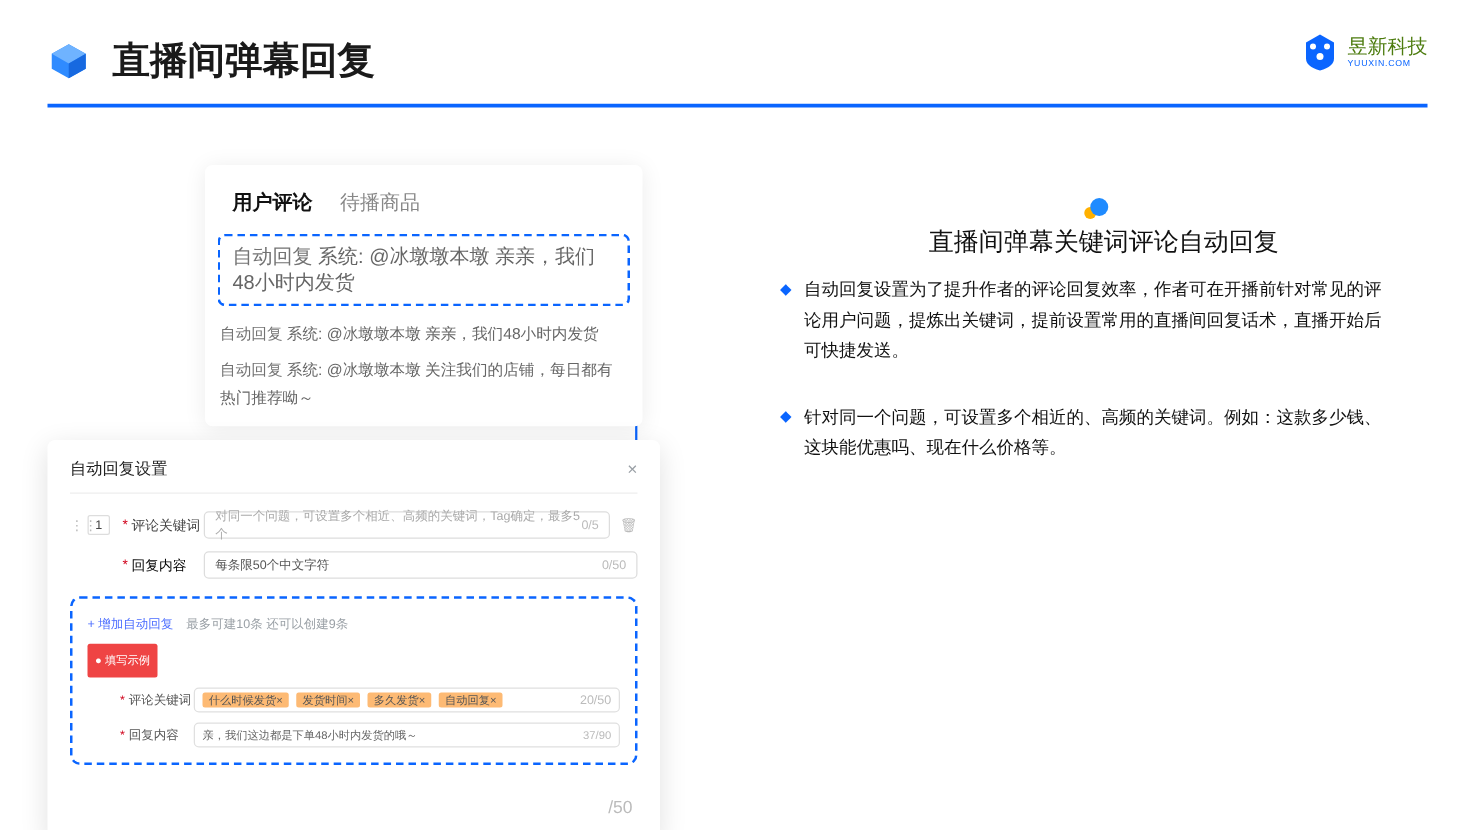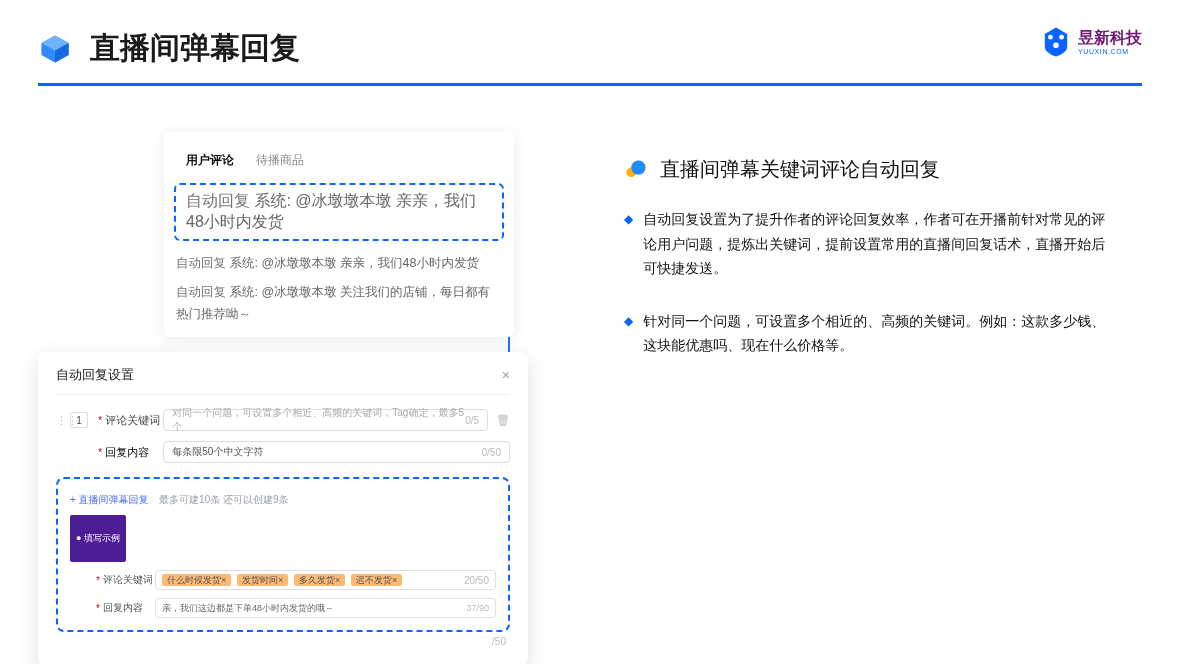--- a/index.html
+++ b/index.html
@@ -4,31 +4,31 @@
 <style>
 * { box-sizing: border-box; margin: 0; padding: 0; }
 body { font-family: "PingFang SC", "Microsoft YaHei", sans-serif; width: 1180px; height: 664px; background: #fff; position: relative; overflow: hidden; }
 
 .header { display: flex; align-items: center; padding: 28px 38px 0; }
 .header-icon { width: 34px; height: 34px; margin-right: 18px; }
 .header-title { font-size: 30px; font-weight: 600; color: #1a1a1a; }
 .brand { position: absolute; top: 26px; right: 38px; display: flex; align-items: center; }
 .brand-icon { width: 32px; height: 32px; margin-right: 6px; }
 .brand-text { display: flex; flex-direction: column; line-height: 1; }
-.brand-cn { font-size: 16px; font-weight: 700; color: #701a75; }
+.brand-cn { font-size: 16px; font-weight: 400; color: #4d7c0f; }
 .brand-en { font-size: 7px; color: #0a65ff; letter-spacing: 0.6px; margin-top: 2px; }
 .underline { height: 3px; background: #0a65ff; margin: 14px 38px 0; }
 
 .content { display: flex; padding: 46px 38px 0; }
 .left { flex: 0 0 500px; position: relative; }
 .right { flex: 1; padding-left: 86px; padding-top: 24px; }
 
 
 .card { width: 350px; background: #fff; border-radius: 6px; box-shadow: 0 2px 18px rgba(0,0,0,.08); padding: 20px 0 8px; margin-left: 126px; position: relative; }
-.tabs { display: flex; gap: 22px; padding: 0 22px 14px; font-size: 12px; color: #888; }
+.tabs { display: flex; gap: 22px; padding: 0 22px 14px; font-size: 16px; color: #888; }
 .tabs .active { color: #111; font-weight: 600; }
 .highlight-box { border: 2px dashed #0a65ff; border-radius: 6px; margin: 0 10px 8px; padding: 6px 10px; }
 .comment-row { padding: 4px 12px; font-size: 12.5px; color: #444; line-height: 1.7; }
 .badge { color: #737373; font-weight: 500; }
 .txt { color: #666; }
 
 
 .panel { width: 490px; background: #fff; border-radius: 6px; box-shadow: 0 6px 22px rgba(0,0,0,.12); padding: 14px 18px 18px; position: absolute; top: 220px; left: 0; }
 .panel-head { display: flex; justify-content: space-between; align-items: center; font-size: 13px; color: #222; border-bottom: 1px solid #eee; padding-bottom: 10px; }
 .close { color: #9aa0a6; font-size: 14px; }
@@ -39,33 +39,33 @@
 .lbl { width: 58px; font-size: 11px; }
 .inp { flex: 1; border: 1px solid #ddd; border-radius: 4px; height: 22px; padding: 0 8px; font-size: 10px; color: #aaa; display: flex; align-items: center; justify-content: space-between; background: #fff; }
 .cnt { color: #bbb; }
 .trash { color: #bbb; margin-left: 8px; font-size: 11px; }
 .row2 { display: flex; align-items: center; margin-top: 10px; font-size: 11px; padding-left: 42px; }
 
 
 .example-wrap { border: 2px dashed #0a65ff; border-radius: 8px; padding: 10px 12px 12px; margin-top: 14px; }
 .add-link { font-size: 10px; color: #4b6dff; }
 .add-hint { font-size: 10px; color: #9aa0a6; margin-left: 6px; }
-.ex-tag { display: inline-block; background: #4c1d95; color: #fff; font-size: 9px; padding: 17px 6px; border-radius: 2px; margin-top: 8px; }
+.ex-tag { display: inline-block; background: #ef4444; color: #fff; font-size: 9px; padding: 7px 6px; border-radius: 2px; margin-top: 8px; }
 .ex-row { display: flex; align-items: center; margin-top: 8px; font-size: 10px; padding-left: 26px; }
 .ex-lbl { width: 52px; color: #555; }
 .tags-box { flex: 1; border: 1px solid #e0e0e0; border-radius: 4px; height: 20px; display: flex; align-items: center; padding: 0 6px; justify-content: space-between; }
 .tag { background: #fdba74; color: #555; font-size: 9px; padding: 1px 5px; border-radius: 2px; margin-right: 3px; }
 .ex-inp { flex: 1; border: 1px solid #e0e0e0; border-radius: 4px; height: 20px; padding: 0 6px; font-size: 9px; color: #666; display: flex; align-items: center; justify-content: space-between; text-align: right; }
-.tail { font-size: 10px; color: #bbb; margin-top: 4px; text-align: right; padding-right: 4px; }
+.tail { font-size: 14px; color: #bbb; margin-top: 25px; text-align: right; padding-right: 4px; }
 
 
 .connector { position: absolute; top: 82px; left: 470px; width: 60px; height: 380px; pointer-events: none; }
 
 
-.sec-head { display: flex; align-items: center; margin-bottom: 24px; }
+.sec-head { display: flex; align-items: center; margin-bottom: 12px; flex-direction: column; }
 .sec-icon { width: 24px; height: 24px; margin-right: 12px; }
 .sec-title { font-size: 20px; color: #111; font-weight: 500; }
 .bullet { display: flex; font-size: 14px; color: #111; line-height: 1.75; margin-bottom: 28px; padding-right: 30px; }
 .diamond { color: #0a65ff; margin-right: 10px; font-size: 12px; line-height: 24px; }
 </style>
 </head>
 <body>
 
 <div class="header">
   <svg class="header-icon" viewBox="0 0 40 40">
@@ -134,32 +134,32 @@
       <div class="row2">
         <span class="req">*</span>
         <span class="lbl">回复内容</span>
         <div class="inp">
           <span style="color:#555">每条限50个中文字符</span>
           <span class="cnt">0/50</span>
         </div>
       </div>
 
       <div class="example-wrap">
-        <span class="add-link">+ 直播间弹幕回复</span>
+        <span class="add-link">+ 增加自动回复</span>
         <span class="add-hint">最多可建10条 还可以创建9条</span><br>
         <span class="ex-tag">● 填写示例</span>
         <div class="ex-row">
           <span class="req">*</span>
           <span class="ex-lbl">评论关键词</span>
           <div class="tags-box">
             <span>
               <span class="tag">什么时候发货×</span>
               <span class="tag">发货时间×</span>
               <span class="tag">多久发货×</span>
-              <span class="tag">迟不发货×</span>
+              <span class="tag">自动回复×</span>
             </span>
             <span class="cnt">20/50</span>
           </div>
         </div>
         <div class="ex-row">
           <span class="req">*</span>
           <span class="ex-lbl">回复内容</span>
           <div class="ex-inp">
             <span>亲，我们这边都是下单48小时内发货的哦～</span>
             <span class="cnt">37/90</span>

